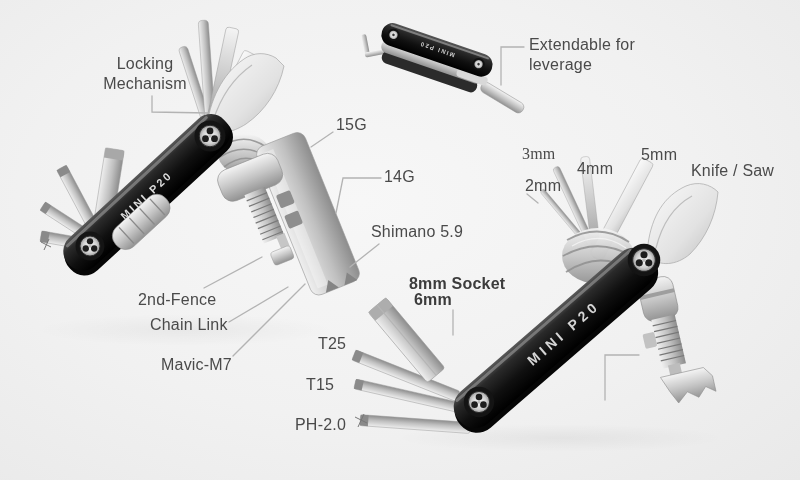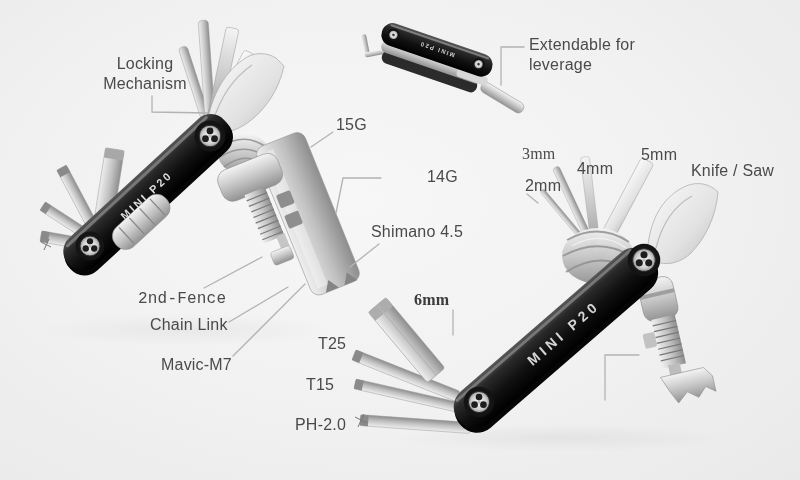--- a/index.html
+++ b/index.html
@@ -19,32 +19,32 @@
     letter-spacing:.2px;
     white-space:nowrap;
   }
   .wrap{white-space:normal;}
   .ctr{text-align:center;}
   .bold{font-weight:bold;color:#3c3c3c;}
   
   .l-locking{left:92px;top:54px;width:106px;}
   .l-extend{left:529px;top:35px;width:110px;}
   .l-15g{left:336px;top:115px;}
-  .l-14g{left:384px;top:167px;margin-left:43px;}
+  .l-14g{left:384px;top:167px;}
   .l-shimano{left:371px;top:222px;}
-  .l-fence{left:138px;top:290px;font-family:Liberation Mono, monospace;}
+  .l-fence{left:138px;top:290px;}
   .l-chain{left:150px;top:315px;}
   .l-mavic{left:161px;top:355px;}
   .l-2mm{left:488px;top:176px;margin-left:37px;}
   .l-3mm{left:522px;top:144px;font-family:Liberation Serif, serif;}
   .l-4mm{left:577px;top:135px;margin-top:24px;}
   .l-5mm{left:641px;top:145px;text-align:center;}
   .l-knife{left:691px;top:161px;}
   .l-socket8{left:409px;top:274px;}
-  .l-socket6{left:414px;top:290px;font-family:Liberation Serif, serif;}
+  .l-socket6{left:414px;top:290px;}
   .l-t25{left:318px;top:334px;}
   .l-t15{left:306px;top:375px;}
   .l-ph{left:295px;top:415px;}
   .l-master{left:546px;top:404px;width:106px;}
 </style>
 </head>
 <body>
 
 <div class="stage">
 
@@ -262,27 +262,28 @@
     <path d="M527,194 L538,203"></path>
     <path d="M453,310 L453,335"></path>
     <path d="M639,355 L605,355 L605,400"></path>
   </g>
 </svg>
 
 <div class="label wrap l-extend">Extendable for leverage</div>
 <div class="label wrap ctr l-locking">Locking Mechanism</div>
 <div class="label l-15g">15G</div>
 <div class="label l-14g">14G</div>
-<div class="label l-shimano">Shimano 4.5</div>
+<div class="label l-shimano">Shimano 5.9</div>
 <div class="label l-fence">2nd-Fence</div>
 <div class="label l-chain">Chain Link</div>
 <div class="label l-mavic">Mavic-M7</div>
 <div class="label l-2mm">2mm</div>
 <div class="label l-3mm">3mm</div>
 <div class="label l-4mm">4mm</div>
 <div class="label l-5mm">5mm</div>
 <div class="label l-knife">Knife / Saw</div>
+<div class="label bold l-socket8">8mm Socket</div>
 <div class="label bold l-socket6">6mm</div>
 <div class="label l-t25">T25</div>
 <div class="label l-t15">T15</div>
 <div class="label l-ph">PH-2.0</div>
 
 </div>
 
 </body></html>

